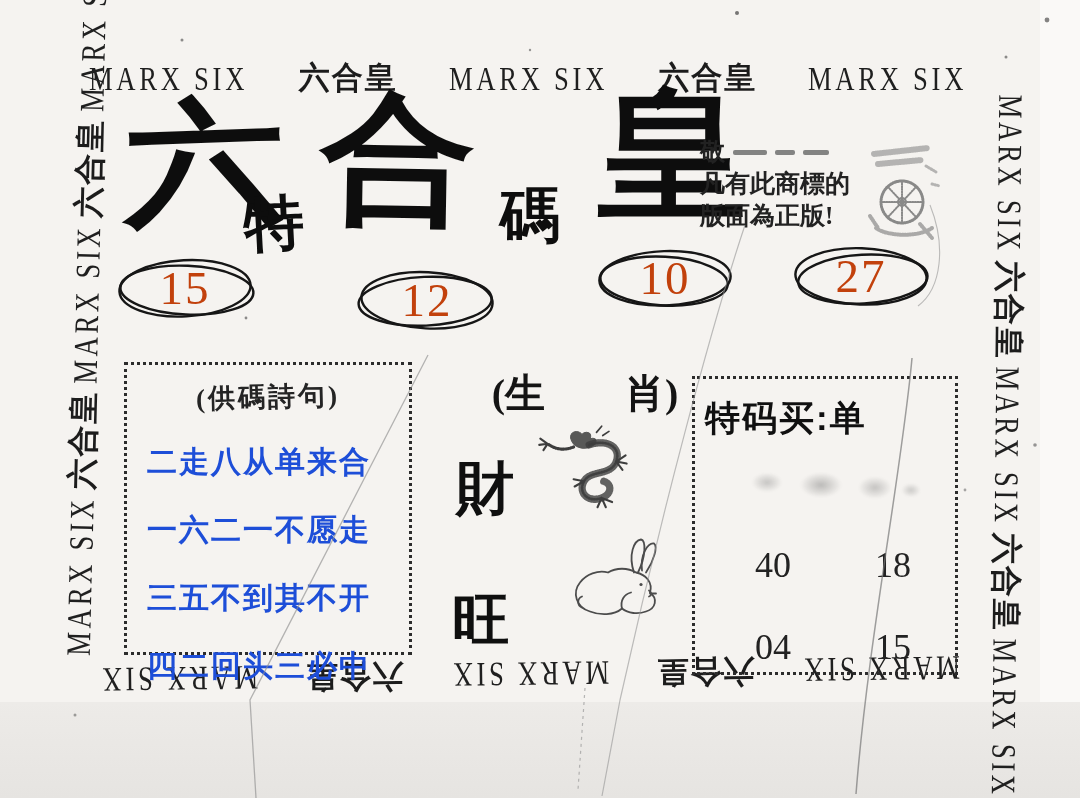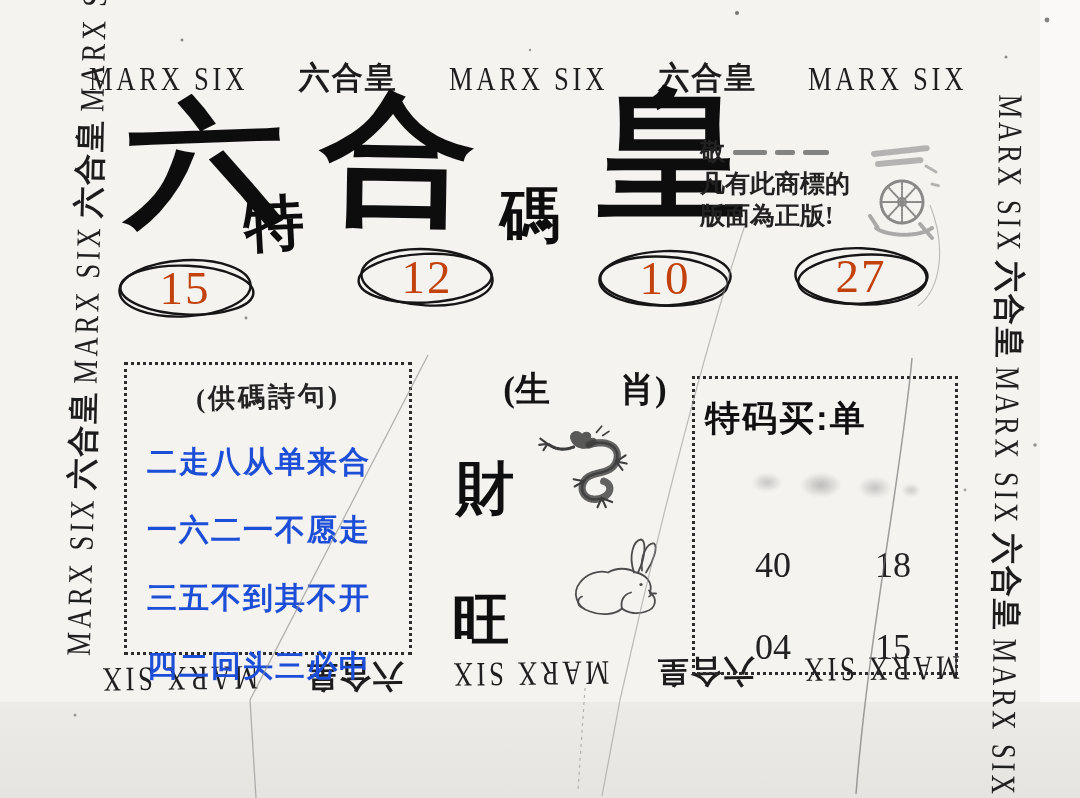--- a/index.html
+++ b/index.html
@@ -28,21 +28,21 @@
   .stamp-wrap{position:absolute;left:862px;top:140px;width:82px;height:112px;}
   
   .circle{position:absolute;width:150px;height:82px;}
   .circle svg{position:absolute;inset:0;}
   .circle .num{position:absolute;inset:0;display:flex;align-items:center;justify-content:center;
                font-size:47px;color:#c2410c;letter-spacing:2px;padding-bottom:2px;}
   
   .issue{position:absolute;left:430px;top:316px;width:280px;text-align:center;
          font-size:44px;font-weight:900;color:#101010;font-family:"Liberation Sans",sans-serif;}
   .zodiac-heading{position:absolute;left:445px;top:366px;width:280px;text-align:center;
-         font-size:35px;font-weight:900;color:#141414;}
+         font-size:40px;font-weight:900;color:#141414;}
   
   .poem-box{position:absolute;left:124px;top:362px;width:288px;height:293px;
             border:3px dotted #2c2c2c;box-sizing:border-box;}
   .poem-header{margin-top:14px;text-align:center;font-size:27px;font-weight:700;
                color:#242424;transform:rotate(-1.5deg);letter-spacing:3px;}
   .poem-line{margin:27px 0 0 20px;font-size:30px;font-weight:600;color:#1d4ed8;
              letter-spacing:2px;white-space:nowrap;font-family:"Liberation Sans",sans-serif;}
   
   .fortune-char{position:absolute;font-size:58px;font-weight:900;color:#0f0f0f;}
   .animal{position:absolute;}
@@ -138,21 +138,21 @@
 
   <div class="circle" style="left:110px;top:248px;">
     <svg viewBox="0 0 160 86">
         <g fill="none" stroke="#161616" stroke-width="2.6">
       <ellipse cx="80" cy="43" rx="70" ry="30" transform="rotate(-3 80 43)"></ellipse>
       <ellipse cx="82" cy="45" rx="71" ry="26" transform="rotate(2.5 82 45)"></ellipse>
         </g>
       </svg>
     <div class="num">15</div>
   </div>
-  <div class="circle" style="left:352px;top:237px;">
+  <div class="circle" style="left:352px;top:260px;">
     <svg viewBox="0 0 160 86">
         <g fill="none" stroke="#161616" stroke-width="2.6">
       <ellipse cx="80" cy="43" rx="70" ry="30" transform="rotate(3 80 43)"></ellipse>
       <ellipse cx="78" cy="44" rx="71" ry="26" transform="rotate(-2.5 78 44)"></ellipse>
         </g>
       </svg>
     <div class="num">12</div>
   </div>
   <div class="circle" style="left:590px;top:238px;">
     <svg viewBox="0 0 160 86">

